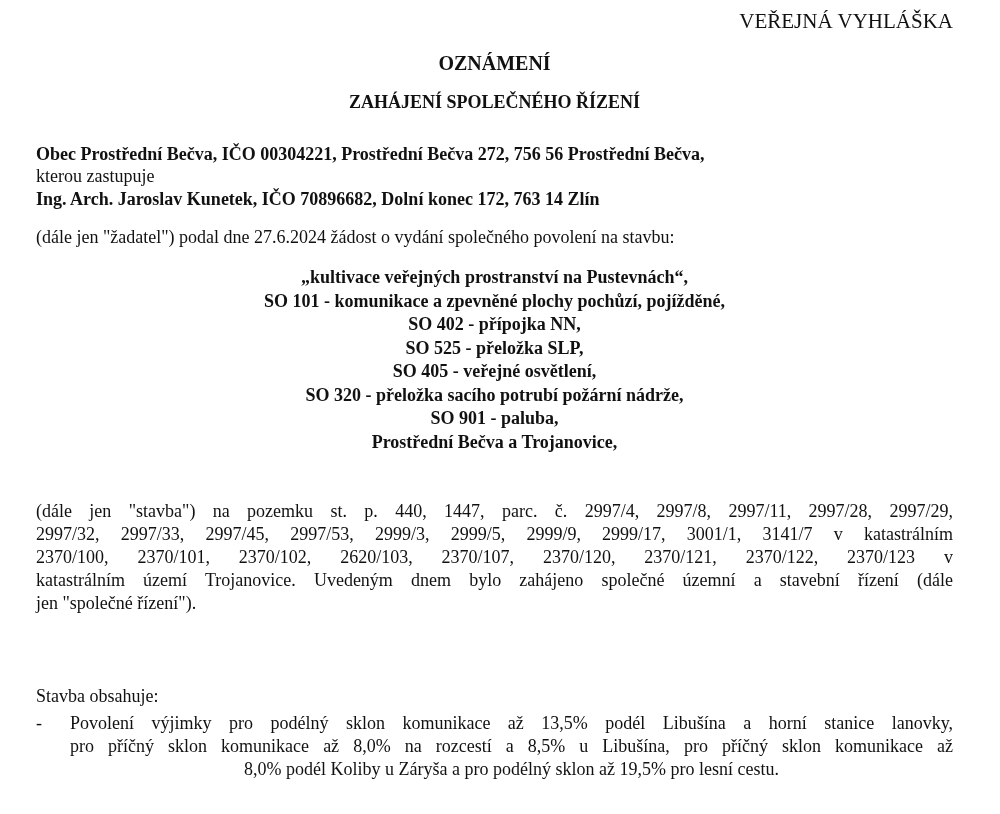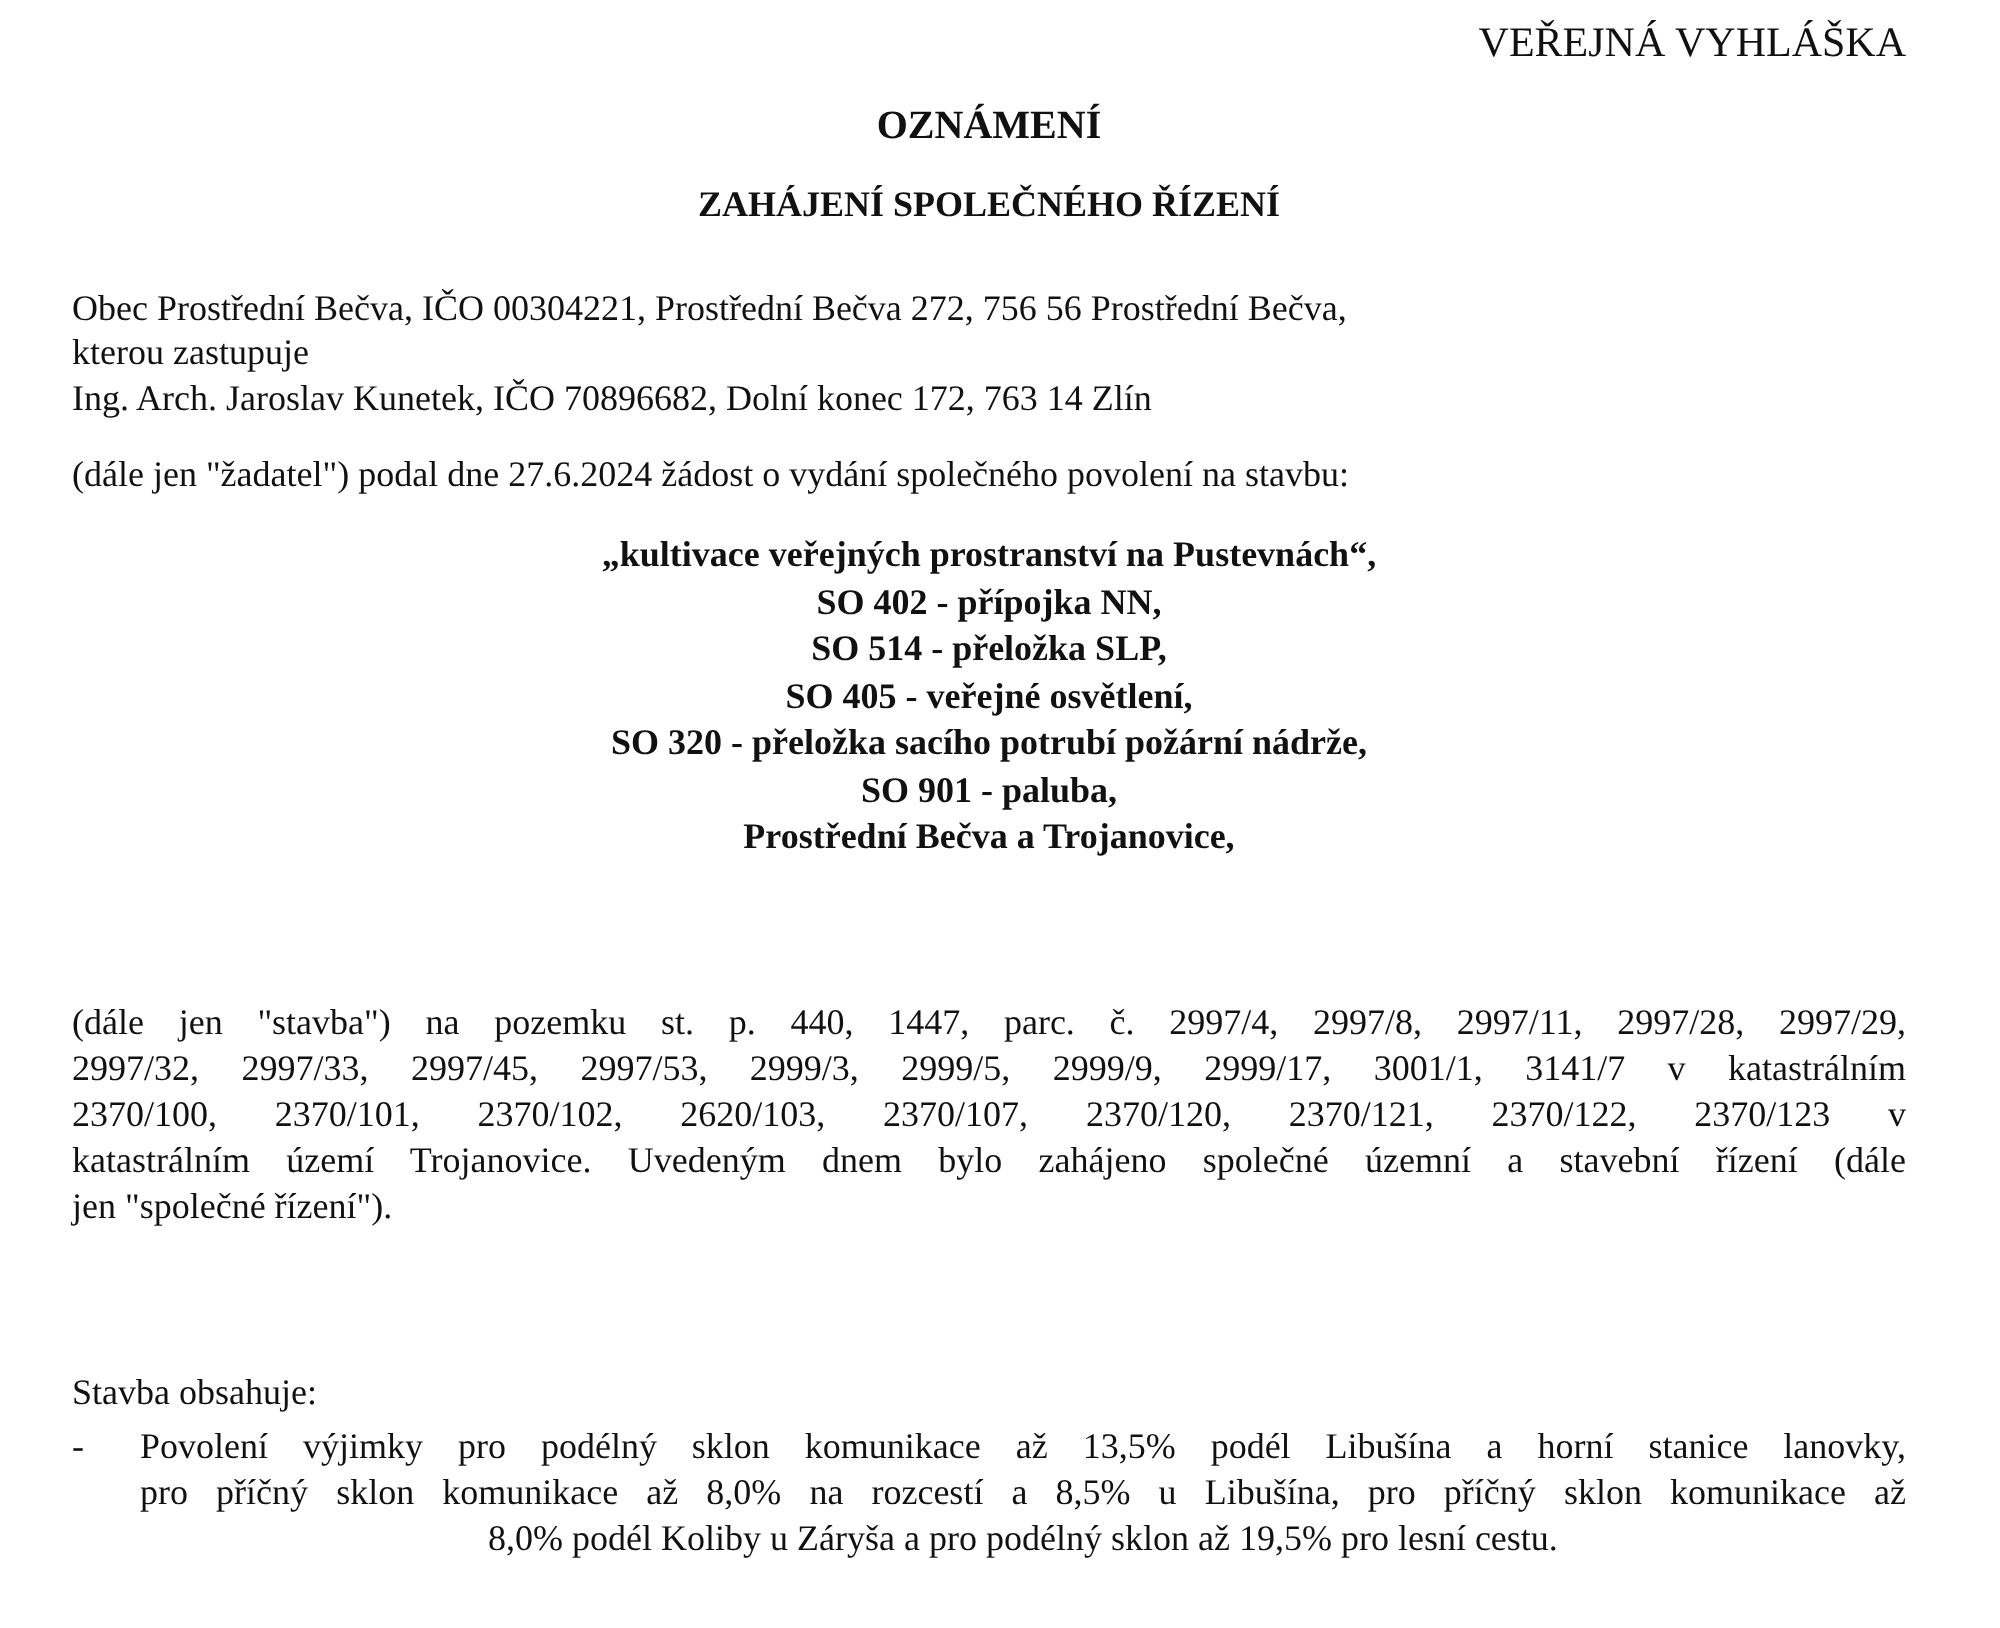--- a/index.html
+++ b/index.html
@@ -47,21 +47,21 @@
       line-height: 24px;
       text-align: center;
     }
     .line {
       position: absolute;
       left: 0;
       font-size: 18px;
       line-height: 22px;
       white-space: nowrap;
     }
-    .bold { font-weight: normal; }
+    .bold { font-weight: bold; }
     .project {
       position: absolute;
       left: 0; width: 917px;
       top: 266px;
       font-size: 18px;
       font-weight: bold;
       line-height: 23.5px;
       text-align: center;
     }
     .project div { white-space: nowrap; }
@@ -132,22 +132,23 @@
   <div class="h-main">OZNÁMENÍ</div>
   <div class="h-sub">ZAHÁJENÍ SPOLEČNÉHO ŘÍZENÍ</div>
 
   <div class="line bold" style="top:143px;">Obec Prostřední Bečva, IČO 00304221, Prostřední Bečva 272, 756 56  Prostřední Bečva,</div>
   <div class="line" style="top:165px;">kterou zastupuje</div>
   <div class="line bold" style="top:188px;">Ing. Arch. Jaroslav Kunetek, IČO 70896682, Dolní konec 172, 763 14  Zlín</div>
   <div class="line" style="top:226px;">(dále jen "žadatel") podal dne 27.6.2024 žádost o vydání společného povolení na stavbu:</div>
 
   <div class="project">
     <div>„kultivace veřejných prostranství na Pustevnách“,</div>
+    <div>SO 101 - komunikace a zpevněné plochy pochůzí, pojížděné,</div>
     <div>SO 402 - přípojka NN,</div>
-    <div>SO 514 - přeložka SLP,</div>
+    <div>SO 525 - přeložka SLP,</div>
     <div>SO 405 - veřejné osvětlení,</div>
     <div>SO 320 - přeložka sacího potrubí požární nádrže,</div>
     <div>SO 901 - paluba,</div>
     <div>Prostřední Bečva a Trojanovice,</div>
   </div>
 
   <div class="para">
     <span class="jl">(dále jen "stavba") na pozemku st. p. 440, 1447, parc. č. 2997/4, 2997/8, 2997/11, 2997/28, 2997/29,</span>
     <span class="jl">2997/32, 2997/33, 2997/45, 2997/53, 2999/3, 2999/5, 2999/9, 2999/17, 3001/1, 3141/7 v katastrálním</span>
     <span class="jl">2370/100, 2370/101, 2370/102, 2620/103, 2370/107, 2370/120, 2370/121, 2370/122, 2370/123 v</span>

